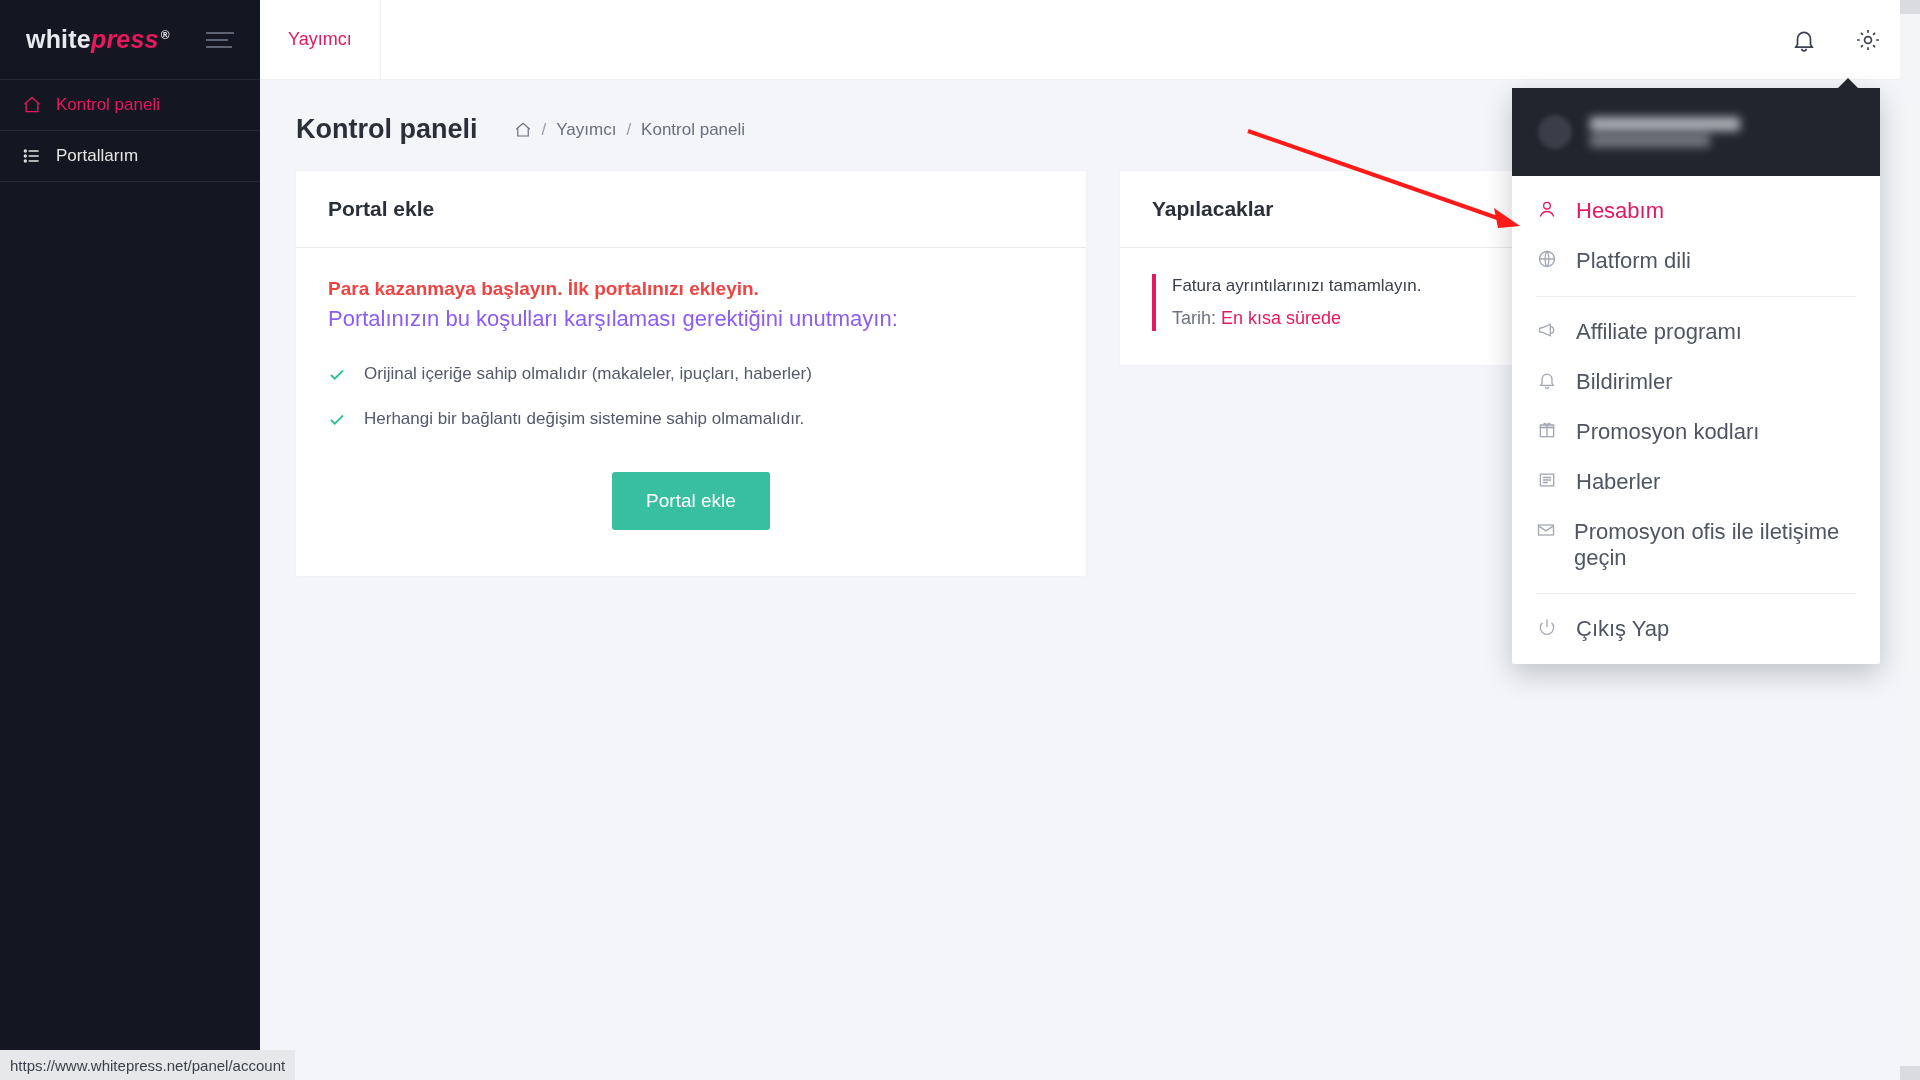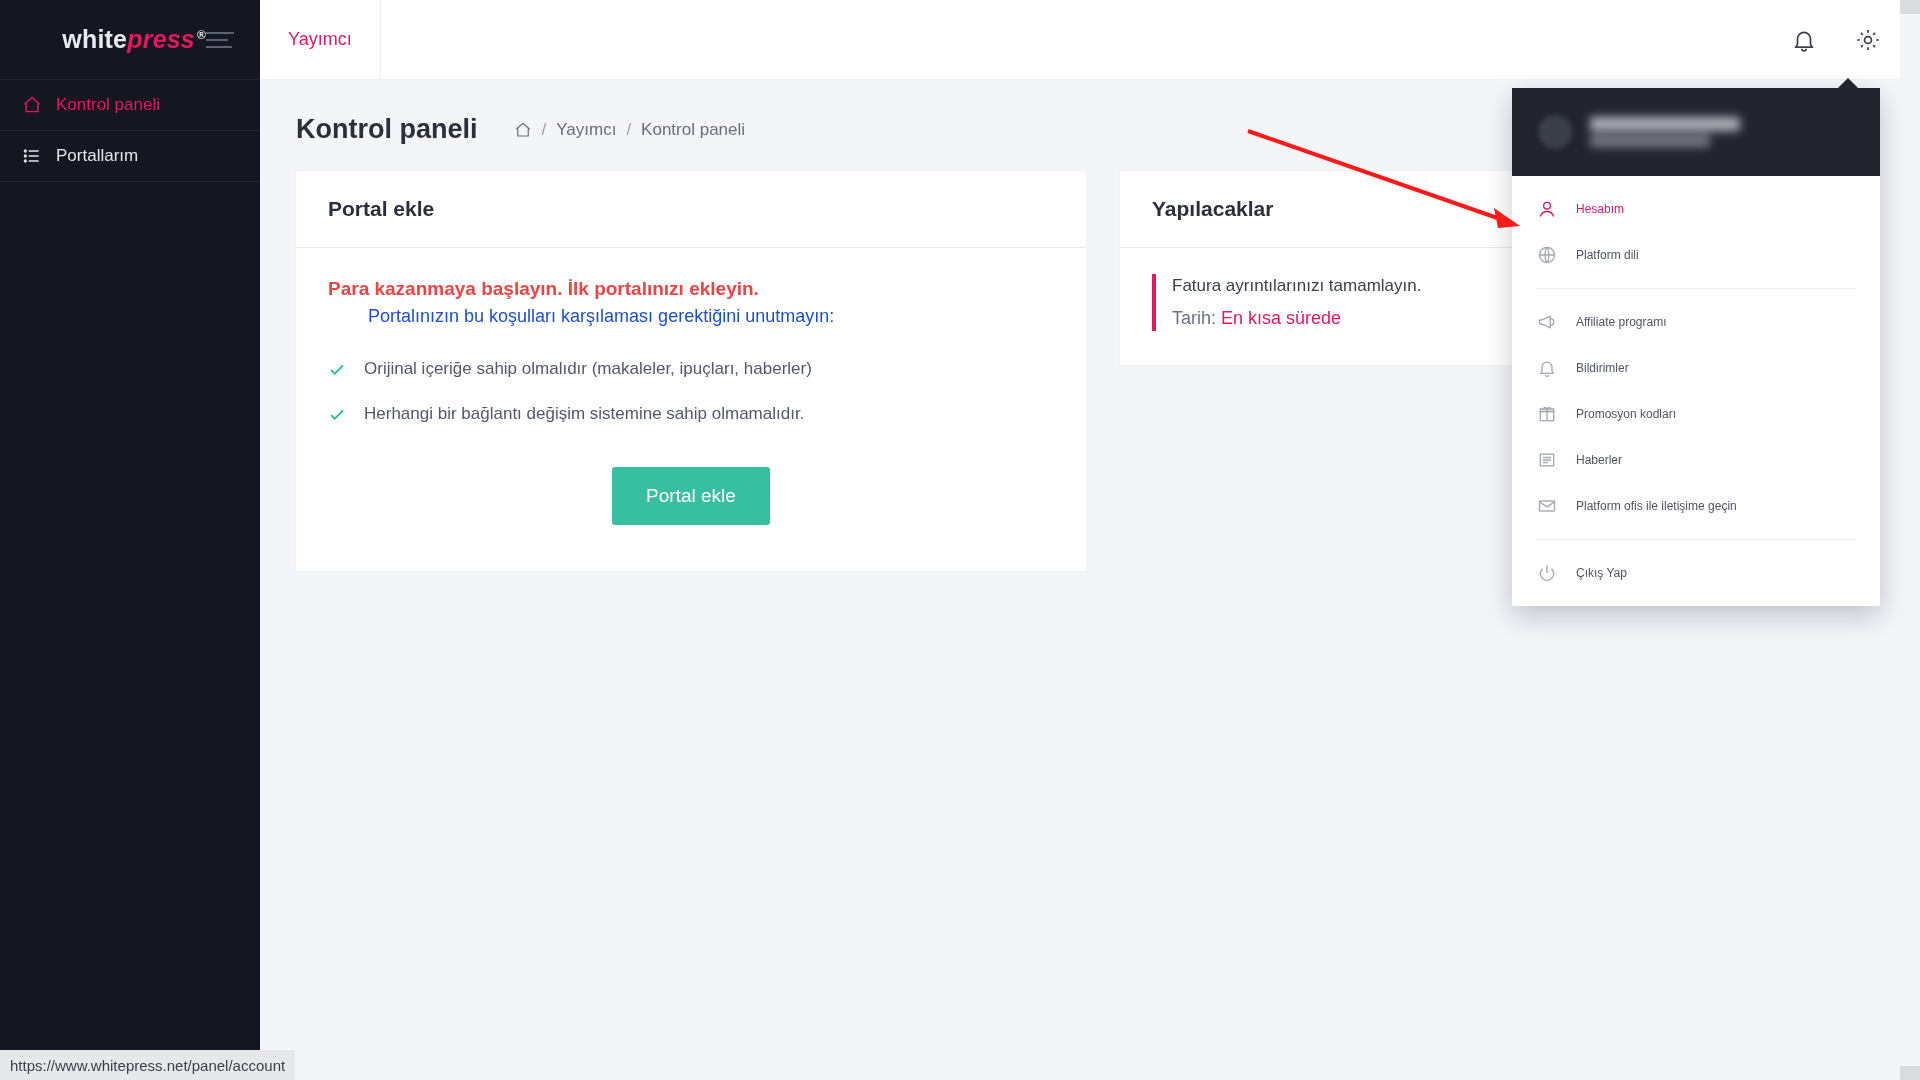--- a/index.html
+++ b/index.html
@@ -15,21 +15,21 @@
     --teal:#37bfa0;
     --check:#2dc28f;
     --border:#e6e9ee;
     --link:#e6185e;
   }
   html,body{margin:0;padding:0;width:1920px;height:1080px;font-family:Arial, Helvetica, sans-serif;background:var(--bg);color:var(--text);}
   *{box-sizing:border-box;}
 
   
   .sidebar{position:absolute;left:0;top:0;width:260px;height:100%;background:var(--sidebar);color:#e8eaef;}
-  .sb-top{height:80px;display:flex;align-items:center;justify-content:flex-end;padding:0 26px;border-bottom:1px solid var(--sidebar-sep);}
+  .sb-top{height:80px;display:flex;align-items:center;justify-content:space-between;padding:0 26px;border-bottom:1px solid var(--sidebar-sep);}
   .logo{font-size:25px;font-weight:700;letter-spacing:.2px;}
   .logo .p2{color:var(--brand);font-style:italic;font-weight:700;}
   .logo .reg{font-size:12px;vertical-align:super;margin-left:2px;}
   .menu-lines{display:flex;flex-direction:column;gap:5px;cursor:pointer;}
   .menu-lines span{display:block;width:26px;height:2px;background:#5c6272;}
   .menu-lines span:nth-child(1){width:28px;}
   .menu-lines span:nth-child(2){width:22px;}
   .menu-lines span:nth-child(3){width:26px;}
   .sb-nav{padding:0;}
   .sb-item{display:flex;align-items:center;gap:14px;padding:15px 22px;font-size:17px;color:#e5e5e5;cursor:pointer;border-bottom:1px solid var(--sidebar-sep);}
@@ -53,21 +53,21 @@
   .crumbs svg{width:18px;height:18px;stroke:#6a6f7c;fill:none;stroke-width:1.6;}
 
   .grid{display:flex;gap:34px;align-items:flex-start;}
   .card{background:var(--card);border-radius:1px;box-shadow:0 0 0 1px #f1f2f5;}
   .c-left{width:790px;}
   .c-right{flex:1;min-width:0;}
   .card-head{padding:26px 32px;border-bottom:1px solid var(--border);}
   .card-head .t{font-size:21px;font-weight:700;color:#2b2f39;}
   .card-body{padding:30px 32px 46px 32px;}
   .c-sub{font-size:19px;font-weight:700;color:#ef4444;margin-bottom:6px;}
-  .c-note{font-size:18px;color:#1d4ed8;margin-bottom:22px;margin-left:40px;}
+  .c-note{font-size:22px;color:#8b5cf6;margin-bottom:22px;}
   .clist{list-style:none;padding:0;margin:0 0 28px 0;}
   .clist li{display:flex;gap:16px;align-items:flex-start;padding:10px 0;color:#53596a;font-size:17px;}
   .chk{color:var(--check);flex:0 0 20px;margin-top:2px;}
   .chk svg{width:18px;height:18px;stroke:currentColor;stroke-width:2.4;fill:none;}
   .btn-teal{display:block;margin:0 auto;background:var(--teal);color:#fff;border:none;padding:18px 34px;font-size:19px;border-radius:3px;cursor:pointer;}
 
   .todo-body{padding:26px 32px 34px 32px;}
   .todo-item{border-left:4px solid var(--brand);padding:2px 0 2px 16px;}
   .todo-title{font-size:17px;color:#3a3f4b;margin-bottom:12px;}
   .todo-meta{font-size:18px;color:#6d7382;}
@@ -80,21 +80,21 @@
 
   
   .dd{position:absolute;top:88px;right:40px;width:368px;background:var(--card);box-shadow:0 10px 28px rgba(15,19,31,.22);border-radius:2px;overflow:visible;}
   .dd::before{content:"";position:absolute;top:-10px;right:22px;border:10px solid transparent;border-bottom-color:#22252e;border-top:none;}
   .dd-head{background:#22252e;color:#cfd2d9;height:88px;display:flex;align-items:center;padding:0 26px;gap:18px;}
   .dd-avatar{width:34px;height:34px;border-radius:50%;background:#3a3e48;filter:blur(2px);}
   .dd-user{display:flex;flex-direction:column;gap:4px;filter:blur(5px);}
   .dd-user .l1{width:150px;height:14px;background:#cfd2d9;border-radius:2px;opacity:.8;}
   .dd-user .l2{width:120px;height:12px;background:#8d909a;border-radius:2px;opacity:.8;}
   .dd-body{padding:10px 0;}
-  .dd-item{display:flex;align-items:center;gap:18px;padding:12px 24px;font-size:12px;color:#4f5563;cursor:pointer;}
+  .dd-item{display:flex;gap:18px;padding:12px 24px;font-size:22px;color:#4f5563;cursor:pointer;}
   .dd-item .ic{width:22px;height:22px;color:#a3a8b3;display:flex;align-items:center;justify-content:center;}
   .dd-item .ic svg{width:20px;height:20px;stroke:currentColor;fill:none;stroke-width:1.6;}
   .dd-item.active{color:var(--brand);}
   .dd-item.active .ic{color:var(--brand);}
   .dd-sep{height:1px;background:#eceef2;margin:10px 24px;}
 
   
   .arrow-svg{position:absolute;left:1240px;top:125px;pointer-events:none;}
 
   
@@ -280,21 +280,21 @@
         </span>
       <span>Haberler</span>
     </div>
     <div class="dd-item">
       <span class="ic">
           <svg viewBox="0 0 24 24">
             <rect x="3" y="6" width="18" height="12"></rect>
             <path d="M3 7l9 6 9-6"></path>
           </svg>
         </span>
-      <span>Platform ofis ile iletişime geçin</span>
+      <span>Promosyon ofis ile iletişime geçin</span>
     </div>
     <div class="dd-sep"></div>
     <div class="dd-item">
       <span class="ic">
           <svg viewBox="0 0 24 24">
             <path d="M12 3v9"></path>
             <path d="M6.5 7a8 8 0 1 0 11 0"></path>
           </svg>
         </span>
       <span>Çıkış Yap</span>

